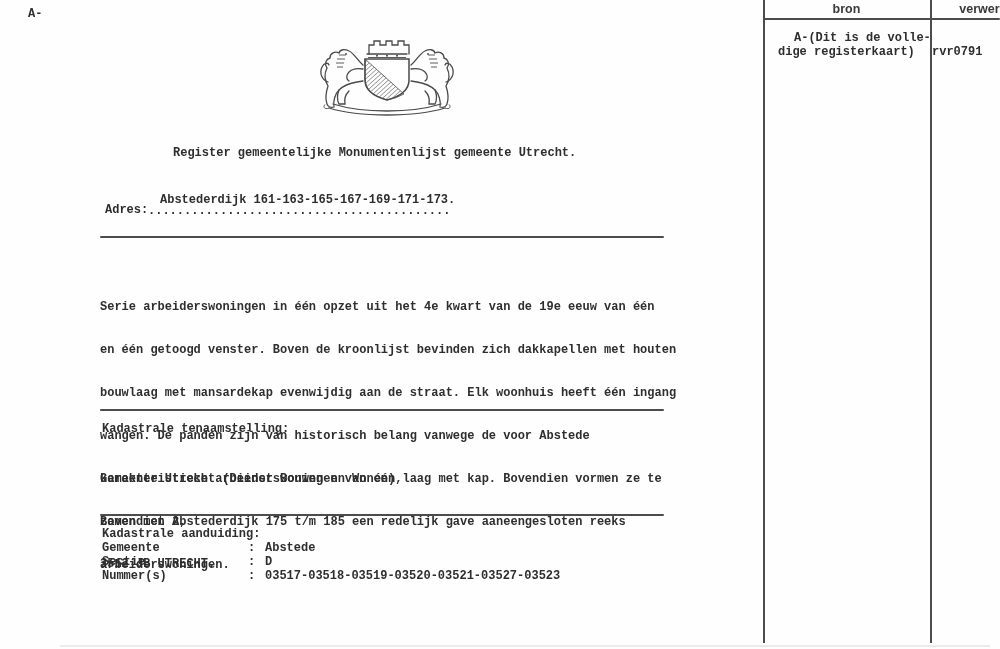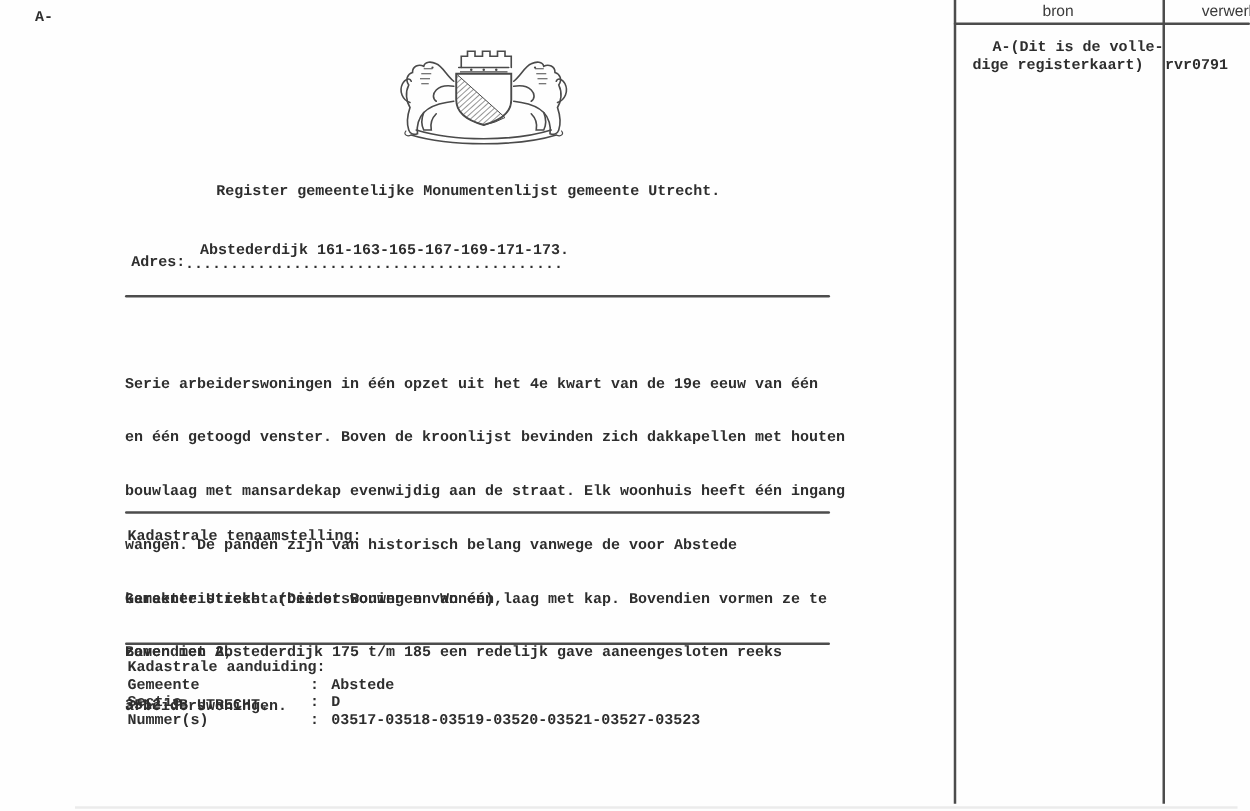--- a/index.html
+++ b/index.html
@@ -7,21 +7,21 @@
     position:relative;
     width:1000px;height:649px;
     background:#fefefe;
     font-family:"Liberation Mono","DejaVu Sans Mono",monospace;
     color:#2e2e2e;
     font-size:12px;
     font-weight:600;
     overflow:hidden;
   }
   .abs{position:absolute;white-space:pre;}
-  .sans{font-family:"Liberation Sans","DejaVu Sans",sans-serif;font-weight:400;color:#3a3a3a;}
+  .sans{font-family:"Liberation Sans","DejaVu Sans",sans-serif;font-weight:700;color:#3a3a3a;}
   .rule{position:absolute;height:2px;background:#4c4c4c;border-radius:1px;}
   .vline{position:absolute;width:1.5px;background:#4c4c4c;top:0;height:643px;}
   .para div{line-height:15px;}
   .addr-lines div{line-height:14.6px;}
   .aand-row{position:relative;height:14.2px;}
   .aand-row .sep{position:absolute;left:146px;top:0;}
   .aand-row .val{position:absolute;left:163px;top:0;}
   .dots{letter-spacing:0;}
   .scan-smudge{position:absolute;left:60px;top:645px;width:930px;height:2px;background:#e3e3e3;opacity:.7;}
   svg .ln{stroke:#4a4a4a;fill:none;stroke-width:1.3;stroke-linecap:round;}

